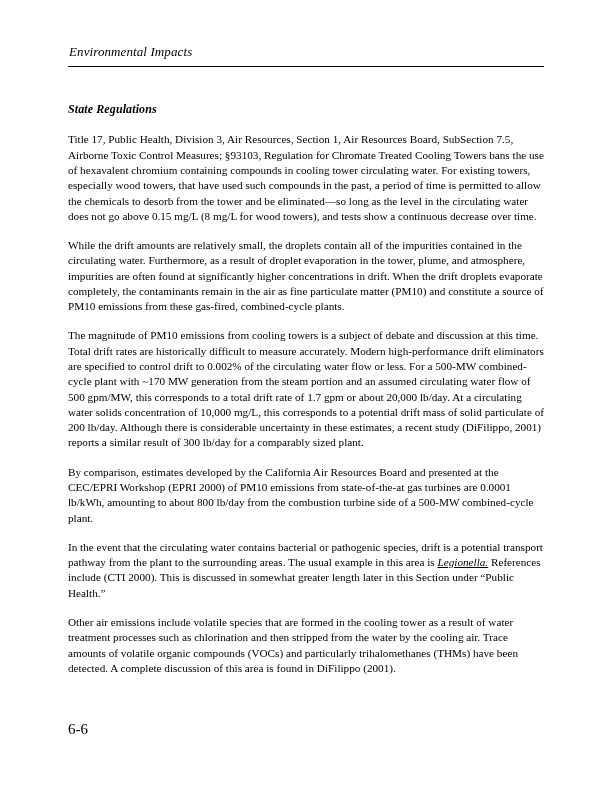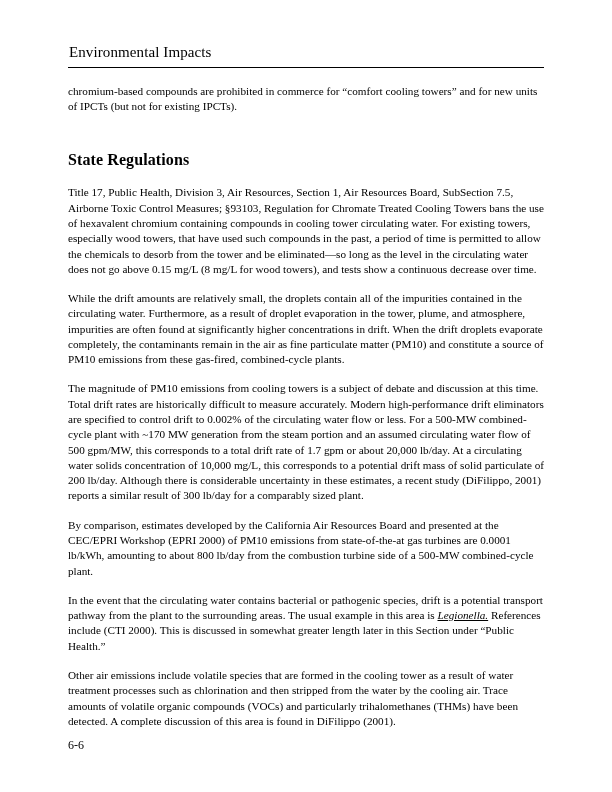--- a/index.html
+++ b/index.html
@@ -19,21 +19,22 @@
     position: absolute;
     left: 0;
     top: 0;
     width: 612px;
     height: 792px;
     box-sizing: border-box;
     padding: 44px 68px 40px 68px;
   }
   .header-running {
     font-family: "Liberation Serif", serif;
-    font-size: 15px;
+    font-style: italic;
+    font-size: 13px;
     color: #000;
     letter-spacing: 0.1px;
     margin: 0 0 6px 0;
     padding-left: 1px;
   }
   .rule {
     border: none;
     border-top: 1px solid #000;
     margin: 0 0 16px 0;
     height: 0;
@@ -43,47 +44,47 @@
     line-height: 1.365;
     text-align: left;
   }
   p.para {
     margin: 0 0 14px 0;
     text-align: left;
   }
   h2.section-heading {
     font-family: "Liberation Serif", serif;
     font-weight: bold;
-    font-size: 16px;
+    font-style: italic;
+    font-size: 12px;
     margin: 34px 0 15px 0;
     letter-spacing: 0.1px;
   }
   .it {
     font-style: italic;
     text-decoration: underline;
   }
   .footer {
     position: absolute;
     left: 68px;
-    bottom: 39px;
-    font-size: 12px;
+    bottom: 54px;
+    font-size: 15px;
     font-family: "Liberation Serif", serif;
   }
 </style>
 </head>
 <body>
 
 <div class="page">
 
   <div class="header-running">Environmental Impacts</div>
   <hr class="rule">
 
   <div class="content">
 
-    <p class="para">chromium-based compounds are prohibited in commerce for “comfort cooling towers” and for new units of IPCTs (but not for existing IPCTs).</p>
 
     <h2 class="section-heading">State Regulations</h2>
 
     <p class="para">Title 17, Public Health, Division 3, Air Resources, Section 1, Air Resources Board, SubSection 7.5, Airborne Toxic Control Measures; §93103, Regulation for Chromate Treated Cooling Towers bans the use of hexavalent chromium containing compounds in cooling tower circulating water. For existing towers, especially wood towers, that have used such compounds in the past, a period of time is permitted to allow the chemicals to desorb from the tower and be eliminated—so long as the level in the circulating water does not go above 0.15 mg/L (8 mg/L for wood towers), and tests show a continuous decrease over time.</p>
 
     <p class="para">While the drift amounts are relatively small, the droplets contain all of the impurities contained in the circulating water. Furthermore, as a result of droplet evaporation in the tower, plume, and atmosphere, impurities are often found at significantly higher concentrations in drift. When the drift droplets evaporate completely, the contaminants remain in the air as fine particulate matter (PM10) and constitute a source of PM10 emissions from these gas-fired, combined-cycle plants.</p>
 
     <p class="para">The magnitude of PM10 emissions from cooling towers is a subject of debate and discussion at this time. Total drift rates are historically difficult to measure accurately. Modern high-performance drift eliminators are specified to control drift to 0.002% of the circulating water flow or less. For a 500-MW combined-cycle plant with ~170 MW generation from the steam portion and an assumed circulating water flow of 500 gpm/MW, this corresponds to a total drift rate of 1.7 gpm or about 20,000 lb/day. At a circulating water solids concentration of 10,000 mg/L, this corresponds to a potential drift mass of solid particulate of 200 lb/day. Although there is considerable uncertainty in these estimates, a recent study (DiFilippo, 2001) reports a similar result of 300 lb/day for a comparably sized plant.</p>
 
     <p class="para">By comparison, estimates developed by the California Air Resources Board and presented at the CEC/EPRI Workshop (EPRI 2000) of PM10 emissions from state-of-the-at gas turbines are 0.0001 lb/kWh, amounting to about 800 lb/day from the combustion turbine side of a 500-MW combined-cycle plant.</p>

